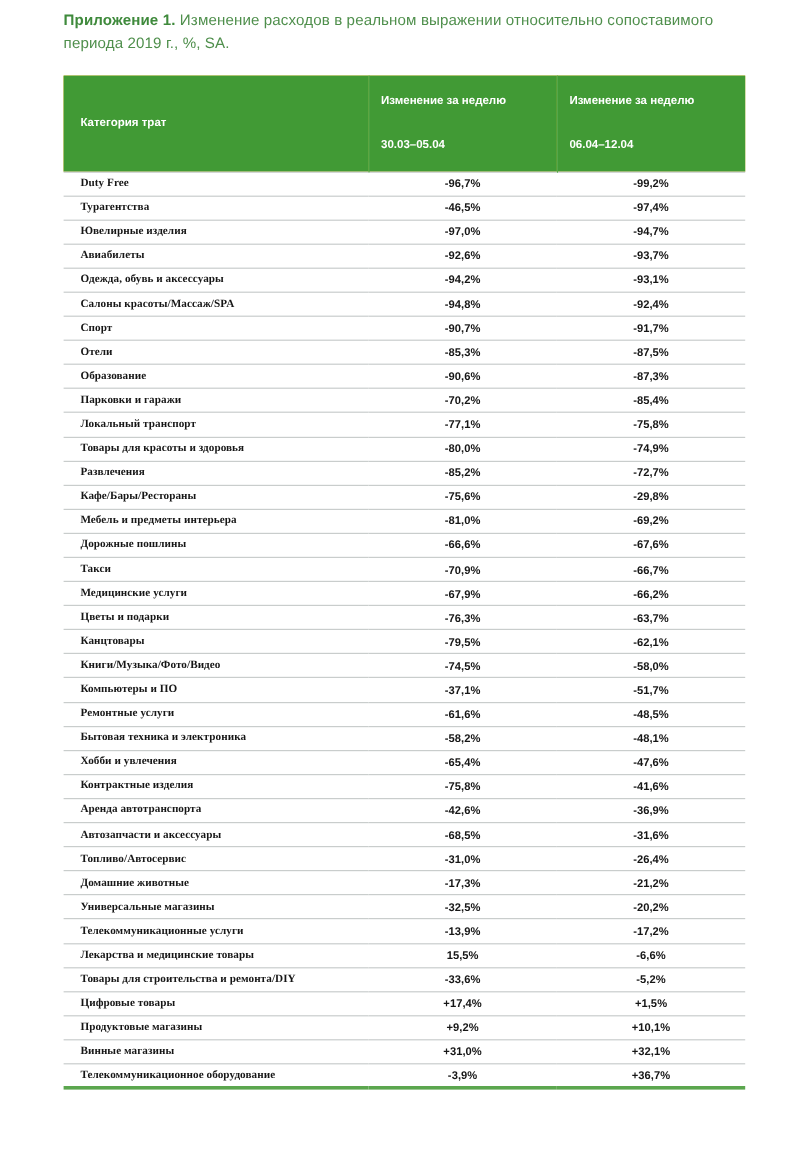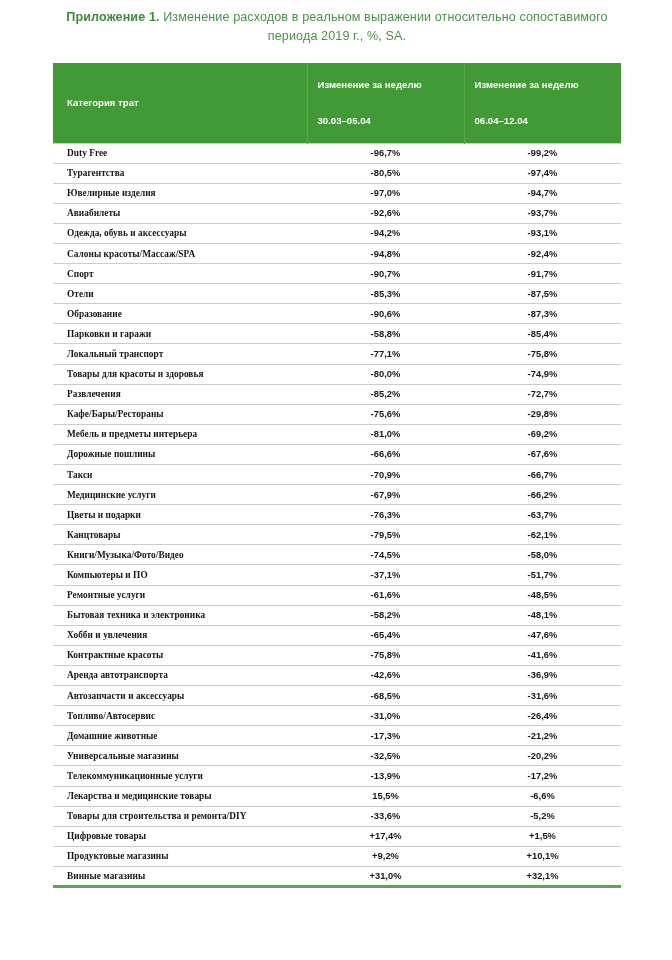--- a/index.html
+++ b/index.html
@@ -25,21 +25,20 @@
   
   .caption {
     position: absolute;
     left: 53px;
     top: 8px;
     width: 568px;
     font-size: 12.6px;
     line-height: 19px;
     color: #4f8f4c;
     letter-spacing: 0.1px;
-    text-align: center;
   }
   .caption .lead {
     font-weight: bold;
     color: #3f8a3c;
   }
 
   
   .table-wrap {
     position: absolute;
     left: 53px;
@@ -144,21 +143,21 @@
         </tr>
       </thead>
       <tbody id="table-body">
           <tr>
             <td class="cat">Duty Free</td>
             <td class="val">-96,7%</td>
             <td class="val">-99,2%</td>
           </tr>
           <tr>
             <td class="cat">Турагентства</td>
-            <td class="val">-80,5%</td>
+            <td class="val">-46,5%</td>
             <td class="val">-97,4%</td>
           </tr>
           <tr>
             <td class="cat">Ювелирные изделия</td>
             <td class="val">-97,0%</td>
             <td class="val">-94,7%</td>
           </tr>
           <tr>
             <td class="cat">Авиабилеты</td>
             <td class="val">-92,6%</td>
@@ -184,21 +183,21 @@
             <td class="val">-85,3%</td>
             <td class="val">-87,5%</td>
           </tr>
           <tr>
             <td class="cat">Образование</td>
             <td class="val">-90,6%</td>
             <td class="val">-87,3%</td>
           </tr>
           <tr>
             <td class="cat">Парковки и гаражи</td>
-            <td class="val">-58,8%</td>
+            <td class="val">-70,2%</td>
             <td class="val">-85,4%</td>
           </tr>
           <tr>
             <td class="cat">Локальный транспорт</td>
             <td class="val">-77,1%</td>
             <td class="val">-75,8%</td>
           </tr>
           <tr>
             <td class="cat">Товары для красоты и здоровья</td>
             <td class="val">-80,0%</td>
@@ -263,21 +262,21 @@
             <td class="cat">Бытовая техника и электроника</td>
             <td class="val">-58,2%</td>
             <td class="val">-48,1%</td>
           </tr>
           <tr>
             <td class="cat">Хобби и увлечения</td>
             <td class="val">-65,4%</td>
             <td class="val">-47,6%</td>
           </tr>
           <tr>
-            <td class="cat">Контрактные красоты</td>
+            <td class="cat">Контрактные изделия</td>
             <td class="val">-75,8%</td>
             <td class="val">-41,6%</td>
           </tr>
           <tr>
             <td class="cat">Аренда автотранспорта</td>
             <td class="val">-42,6%</td>
             <td class="val">-36,9%</td>
           </tr>
           <tr>
             <td class="cat">Автозапчасти и аксессуары</td>
@@ -322,17 +321,22 @@
           <tr>
             <td class="cat">Продуктовые магазины</td>
             <td class="val">+9,2%</td>
             <td class="val">+10,1%</td>
           </tr>
           <tr>
             <td class="cat">Винные магазины</td>
             <td class="val">+31,0%</td>
             <td class="val">+32,1%</td>
           </tr>
+          <tr>
+            <td class="cat">Телекоммуникационное оборудование</td>
+            <td class="val">-3,9%</td>
+            <td class="val">+36,7%</td>
+          </tr>
         </tbody>
     </table>
   </div>
 
 </div>
 
 </body></html>

